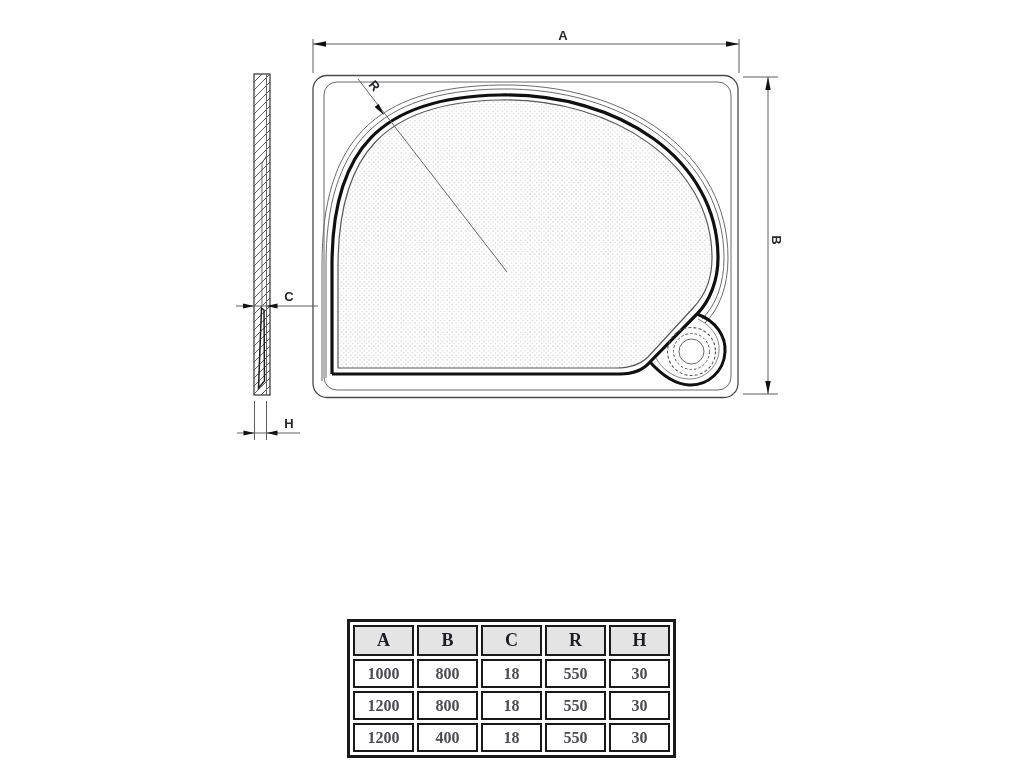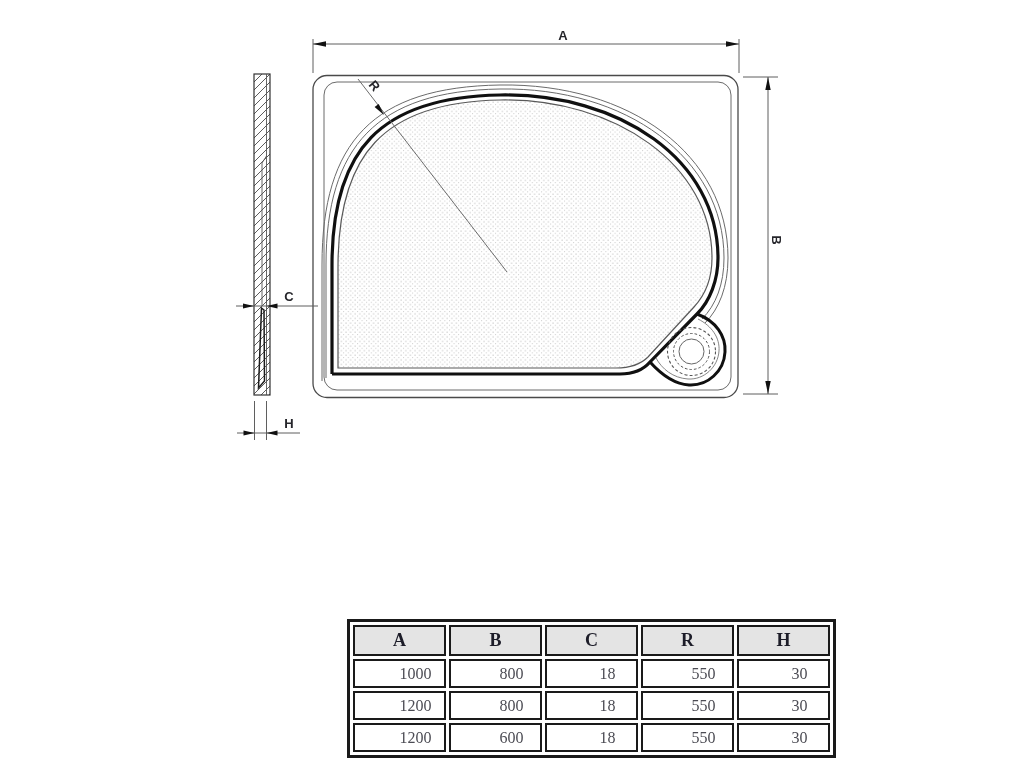--- a/index.html
+++ b/index.html
@@ -8,21 +8,21 @@
   .drawing-svg{position:absolute;left:0;top:0;}
   .dim-label{font-family:"Liberation Sans",sans-serif;font-size:13px;font-weight:700;fill:#26262b;}
   
   .spec-table{position:absolute;left:347px;top:619px;border-collapse:separate;border-spacing:3px;
               background:#ffffff;border:3px solid #1a1a1a;}
   .spec-table th,.spec-table td{border:2px solid #1a1a1a;text-align:center;vertical-align:middle;
               width:57px;padding:0;}
   .spec-table th{height:27px;background:#e4e4e4;font-family:"Liberation Serif",serif;
               font-size:18px;font-weight:700;color:#1c1c28;}
   .spec-table td{height:25px;background:#ffffff;font-family:"Liberation Serif",serif;
-              font-size:16px;font-weight:400;color:#4c4c54;padding-left:32px;}
+              font-size:16px;font-weight:700;color:#4c4c54;}
 </style>
 </head>
 <body>
 
 <div class="stage">
 
   <svg class="drawing-svg" width="1024" height="768" viewBox="0 0 1024 768">
     <defs>
       <pattern id="dots" width="4.6" height="4.6" patternUnits="userSpaceOnUse">
         <circle cx="1" cy="1" r="0.62" fill="#ababab"></circle>
@@ -125,21 +125,21 @@
       </tr>
       <tr>
         <td>1200</td>
         <td>800</td>
         <td>18</td>
         <td>550</td>
         <td>30</td>
       </tr>
       <tr>
         <td>1200</td>
-        <td>600</td>
+        <td>400</td>
         <td>18</td>
         <td>550</td>
         <td>30</td>
       </tr>
     </tbody>
   </table>
 
 </div>
 
 </body></html>

